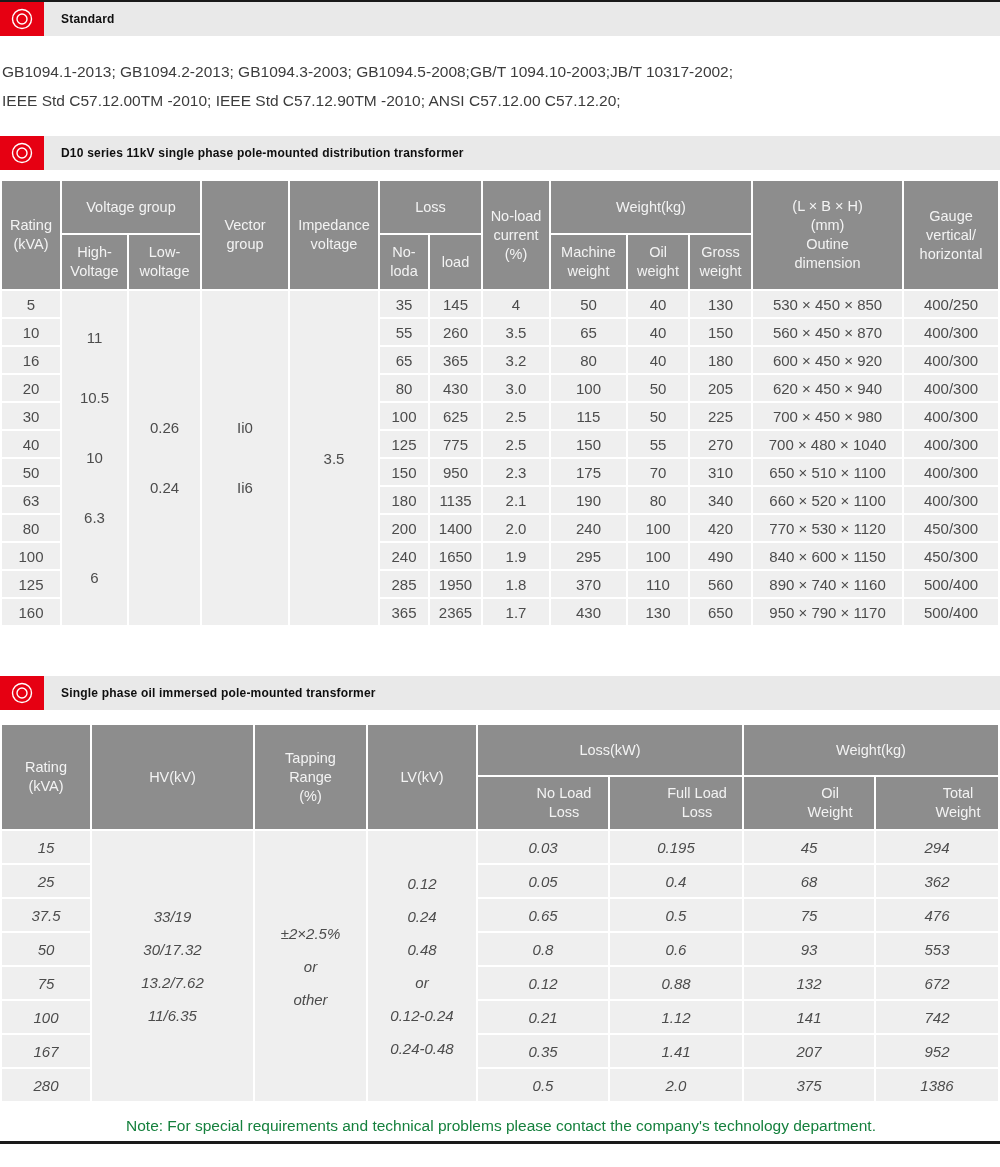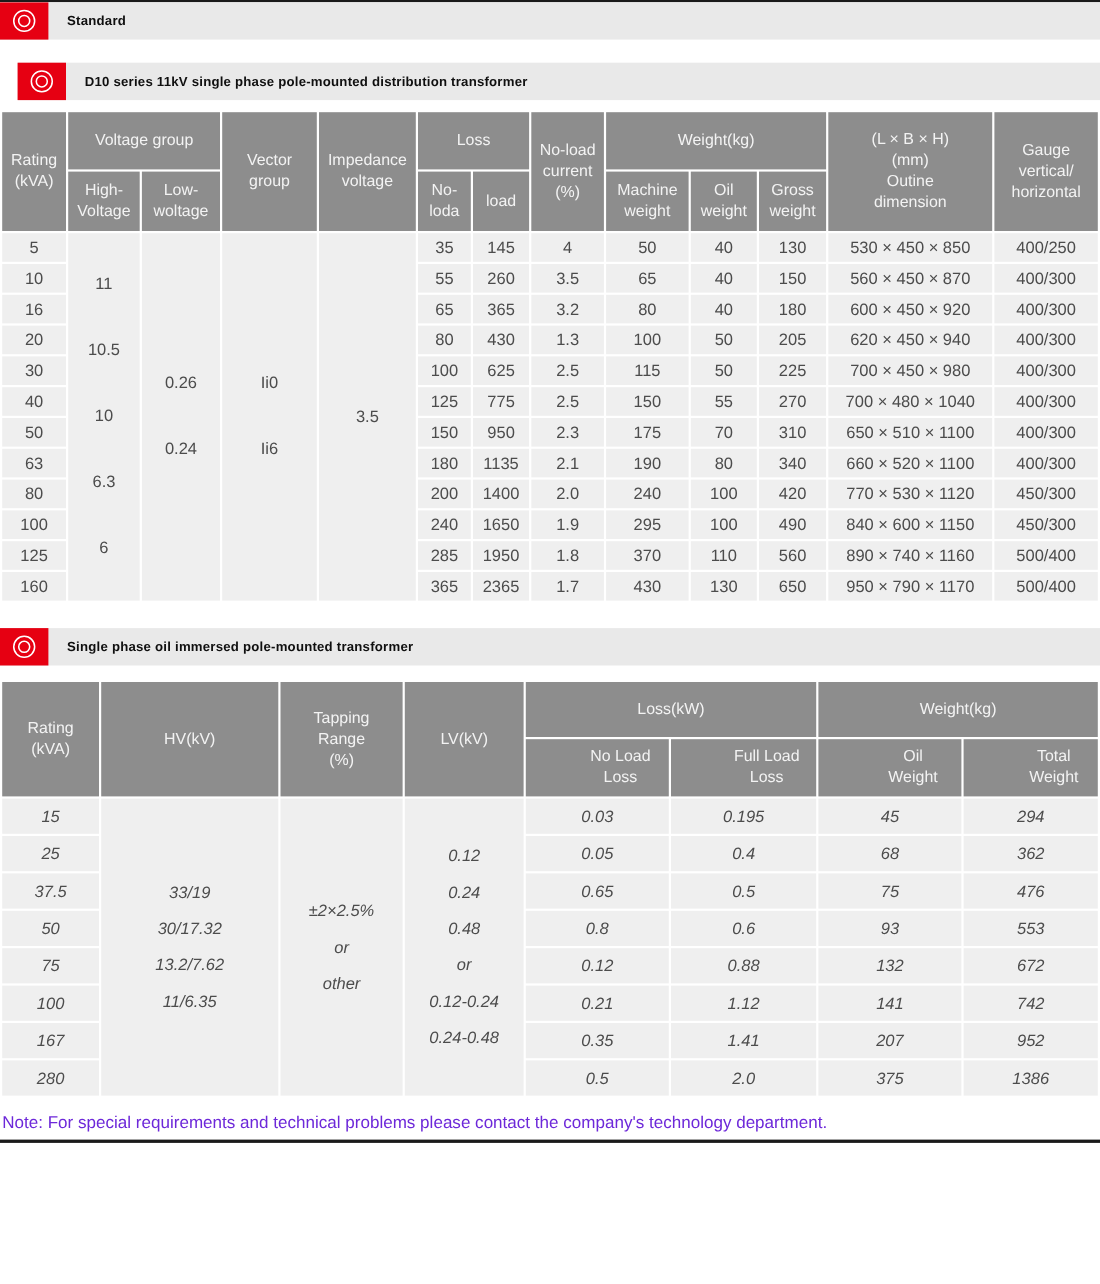--- a/index.html
+++ b/index.html
@@ -28,22 +28,22 @@
     justify-content: center;
   }
   .section-title {
     margin-left: 17px;
     font-size: 12px;
     font-weight: bold;
     color: #0f0f0f;
     letter-spacing: 0.2px;
   }
   .standards { margin: 21px 0 0 2px; font-size: 15.5px; line-height: 29px; color: #3c3c3c; }
-  .bar-2 { margin-top: 21px; margin-left: 16px; }
-  .bar-3 { margin-top: 23px; }
+  .bar-2 { margin-top: 21px; }
+  .bar-3 { margin-top: 49px; }
   table {
     border-collapse: separate;
     border-spacing: 2px;
     table-layout: fixed;
     width: 1000px;
     background: #ffffff;
   }
   .t1 { margin-top: 9px; }
   .t2 { margin-top: 13px; }
   th {
@@ -67,36 +67,38 @@
     padding: 0;
   }
   .t1 td { height: 26px; }
   .t2 td { height: 32px; font-style: italic; }
   .t1 tr.h1 th { height: 52px; }
   .t1 tr.h2 th { height: 54px; }
   .t2 tr.h1 th { height: 50px; }
   .t2 tr.h2 th { height: 52px; padding-left: 42px; }
   .ml43 { line-height: 60px; }
   .ml33 { line-height: 33px; }
-  .note { margin: 14px 0 6px 2px; font-size: 15.5px; color: #6d28d9; }
+  .note { margin: 14px 0 6px 2px; font-size: 15.5px; color: #15803d; text-align: center; }
 </style>
 </head>
 <body>
 
 <div class="section-bar">
   <div class="emblem">
     <svg width="30" height="30" viewBox="0 0 30 30">
       <circle cx="15" cy="15" r="9.5" fill="none" stroke="#ffffff" stroke-width="1.4"></circle>
       <circle cx="15" cy="15" r="5" fill="none" stroke="#ffffff" stroke-width="1.4"></circle>
     </svg>
   </div>
   <div class="section-title">Standard</div>
 </div>
 
 <div class="standards">
+  <div>GB1094.1-2013; GB1094.2-2013; GB1094.3-2003; GB1094.5-2008;GB/T 1094.10-2003;JB/T 10317-2002;</div>
+  <div>IEEE Std C57.12.00TM -2010; IEEE Std C57.12.90TM -2010; ANSI C57.12.00 C57.12.20;</div>
 </div>
 
 <div class="section-bar bar-2">
   <div class="emblem">
     <svg width="30" height="30" viewBox="0 0 30 30">
       <circle cx="15" cy="15" r="9.5" fill="none" stroke="#ffffff" stroke-width="1.4"></circle>
       <circle cx="15" cy="15" r="5" fill="none" stroke="#ffffff" stroke-width="1.4"></circle>
     </svg>
   </div>
   <div class="section-title">D10 series 11kV single phase pole-mounted distribution transformer</div>
@@ -195,21 +197,21 @@
     <td>80</td>
     <td>40</td>
     <td>180</td>
     <td>600 × 450 × 920</td>
     <td>400/300</td>
   </tr>
   <tr>
     <td>20</td>
     <td>80</td>
     <td>430</td>
-    <td>1.3</td>
+    <td>3.0</td>
     <td>100</td>
     <td>50</td>
     <td>205</td>
     <td>620 × 450 × 940</td>
     <td>400/300</td>
   </tr>
   <tr>
     <td>30</td>
     <td>100</td>
     <td>625</td>

